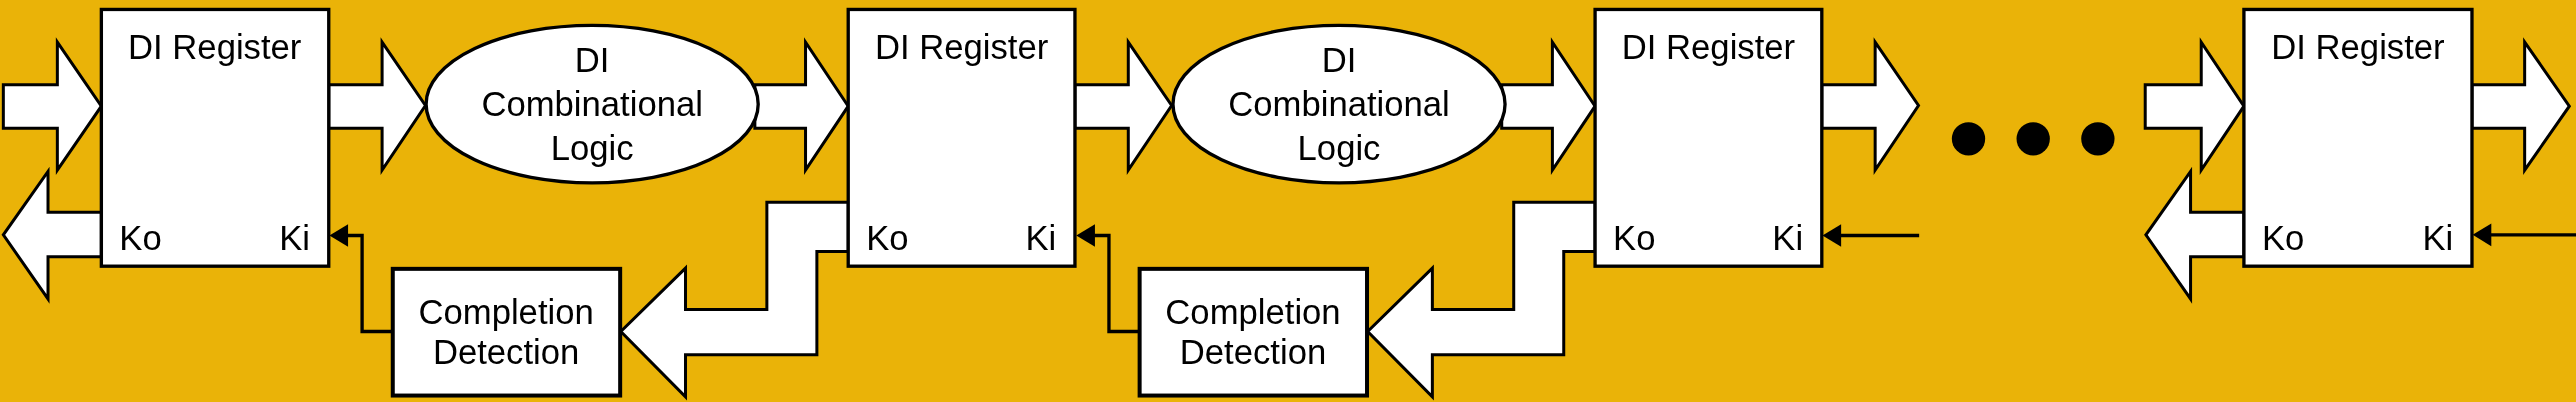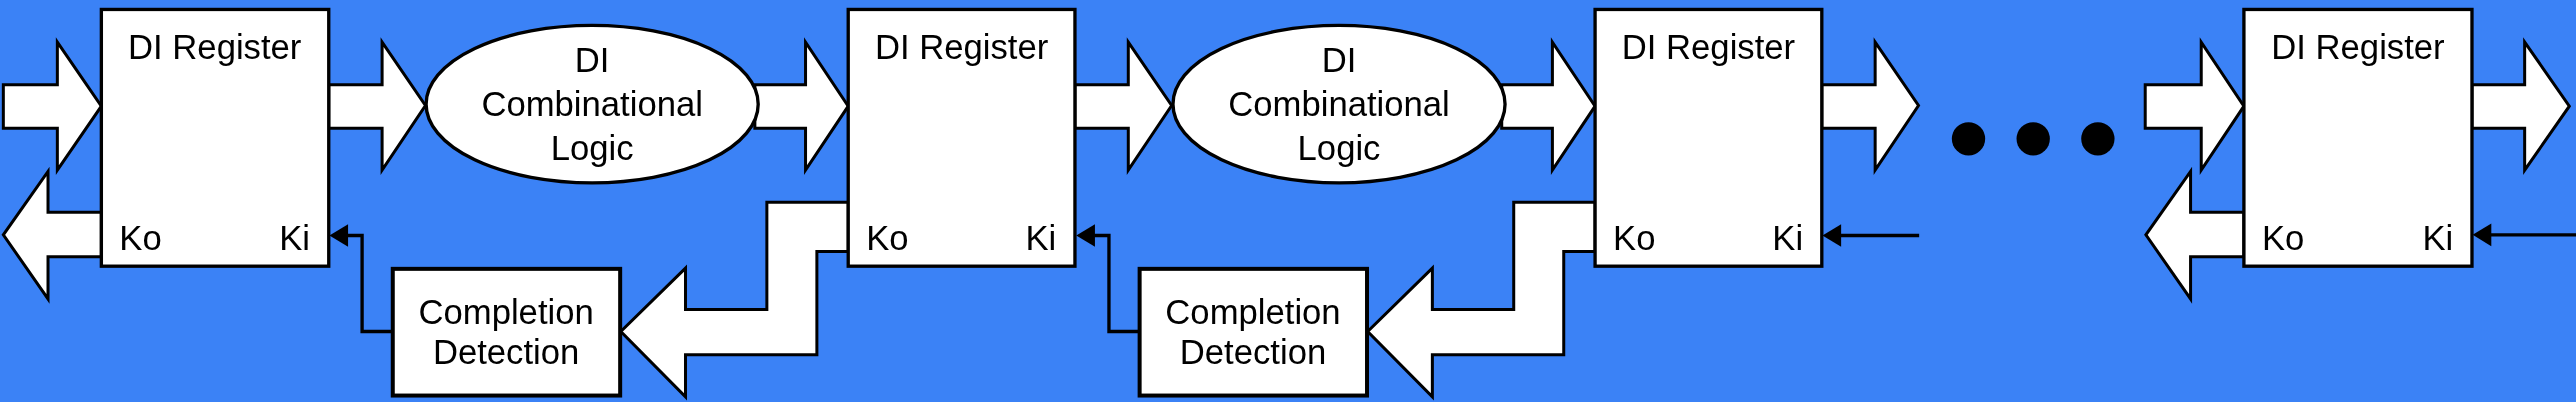--- a/index.html
+++ b/index.html
@@ -1,16 +1,16 @@
 <!DOCTYPE html>
 <html style="font-size:10.7px"><head>
 <meta charset="utf-8">
 <style>
   html, body { margin: 0; padding: 0; background: #ffffff; }
-  .diagram-wrap { width: 2576px; height: 403px; background: #3b82f6; }
+  .diagram-wrap { width: 2576px; height: 403px; background: #eab308; }
   svg { display: block; }
   .shape { fill: #ffffff; stroke: #000000; }
   .box { stroke-width: 5; }
   .cbox { stroke-width: 6; }
   .oval { stroke-width: 5; }
   .fat-arrow { fill: #ffffff; stroke: #000000; stroke-width: 4.5; stroke-linejoin: miter; }
   .wire { fill: none; stroke: #000000; stroke-width: 5; }
   .solid-head { fill: #000000; stroke: none; }
   .dot { fill: #000000; stroke: none; }
   text {

